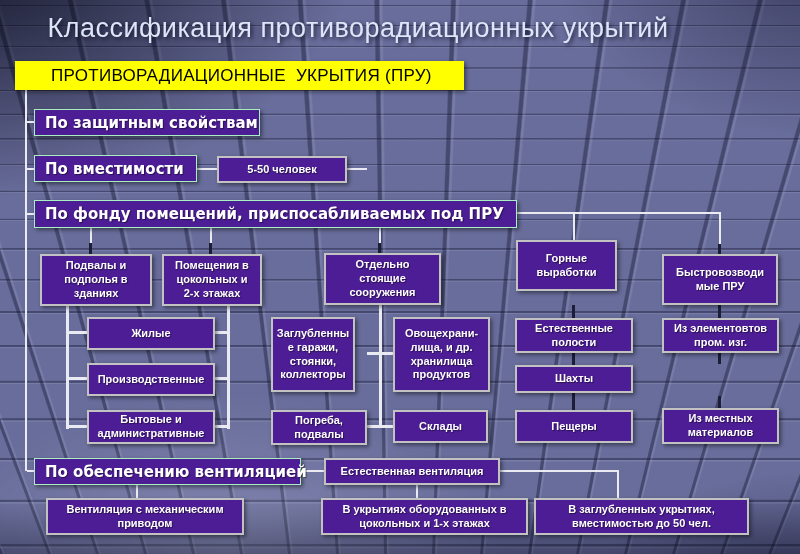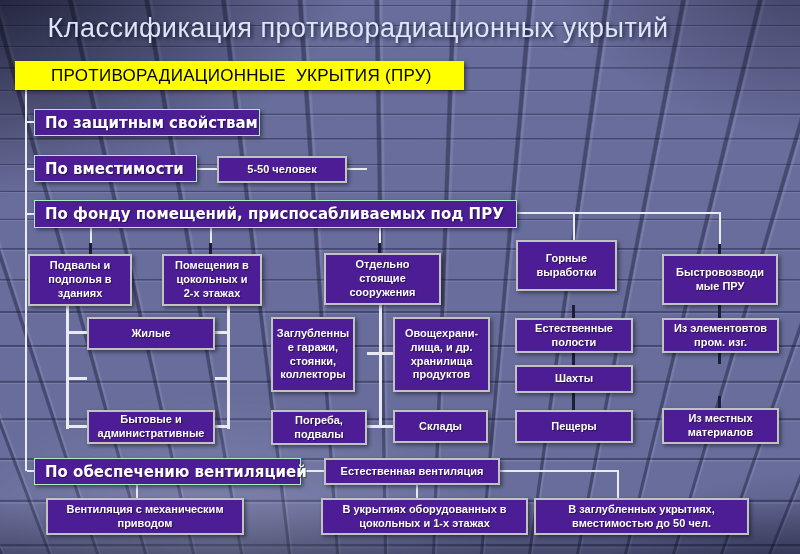--- a/index.html
+++ b/index.html
@@ -91,35 +91,36 @@
   <div class="lnd" style="left:718px;top:353px;width:3px;height:11px"></div>
   <div class="lnd" style="left:718px;top:396px;width:3px;height:12px"></div>
 
   <div class="box yellow" style="left:15px;top:61px;width:449px;height:29px">ПРОТИВОРАДИАЦИОННЫЕ  УКРЫТИЯ (ПРУ)</div>
 
   <div class="box green" style="left:34px;top:109px;width:226px;height:27px">По защитным свойствам</div>
   <div class="box green" style="left:34px;top:155px;width:163px;height:27px">По вместимости</div>
   <div class="box gray" style="left:217px;top:156px;width:130px;height:27px">5-50 человек</div>
   <div class="box green" style="left:34px;top:200px;width:483px;height:28px">По фонду помещений, приспосабливаемых под ПРУ</div>
 
-  <div class="box gray" style="left:28px;top:254px;width:104px;height:52px">Подвалы и
+  <div class="box gray" style="left:40px;top:254px;width:112px;height:52px">Подвалы и
 подполья в
 зданиях</div>
   <div class="box gray" style="left:162px;top:254px;width:100px;height:52px">Помещения в
 цокольных и
 2-х этажах</div>
   <div class="box gray" style="left:324px;top:253px;width:117px;height:52px">Отдельно
 стоящие
 сооружения</div>
   <div class="box gray" style="left:516px;top:240px;width:101px;height:51px">Горные
 выработки</div>
   <div class="box gray" style="left:662px;top:254px;width:116px;height:51px">Быстровозводи
 мые ПРУ</div>
 
   <div class="box gray" style="left:87px;top:317px;width:128px;height:33px">Жилые</div>
+  <div class="box gray" style="left:87px;top:363px;width:128px;height:33px">Производственные</div>
   <div class="box gray" style="left:87px;top:410px;width:128px;height:34px">Бытовые и
 административные</div>
 
   <div class="box gray" style="left:271px;top:317px;width:84px;height:75px">Заглубленны
 е гаражи,
 стоянки,
 коллекторы</div>
   <div class="box gray" style="left:393px;top:317px;width:97px;height:75px">Овощехрани-
 лища, и др.
 хранилища

